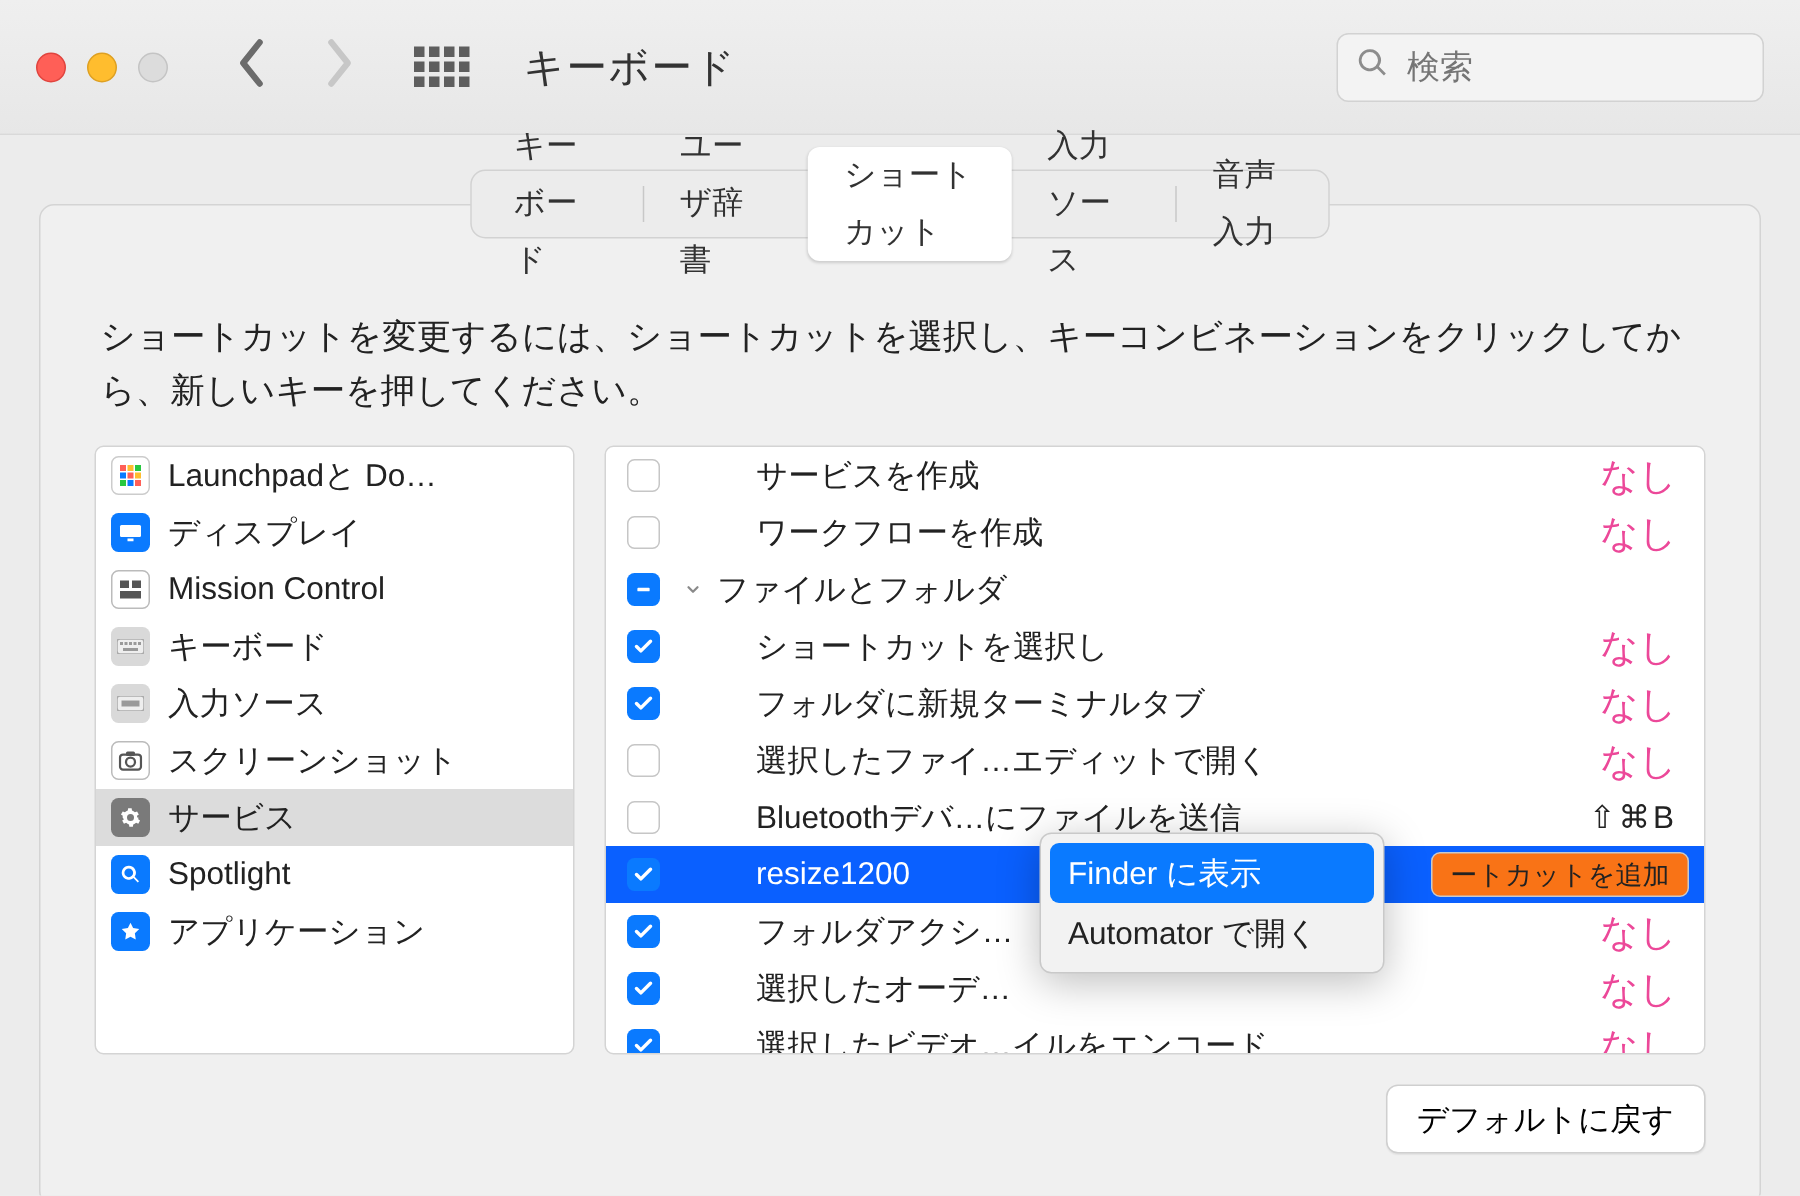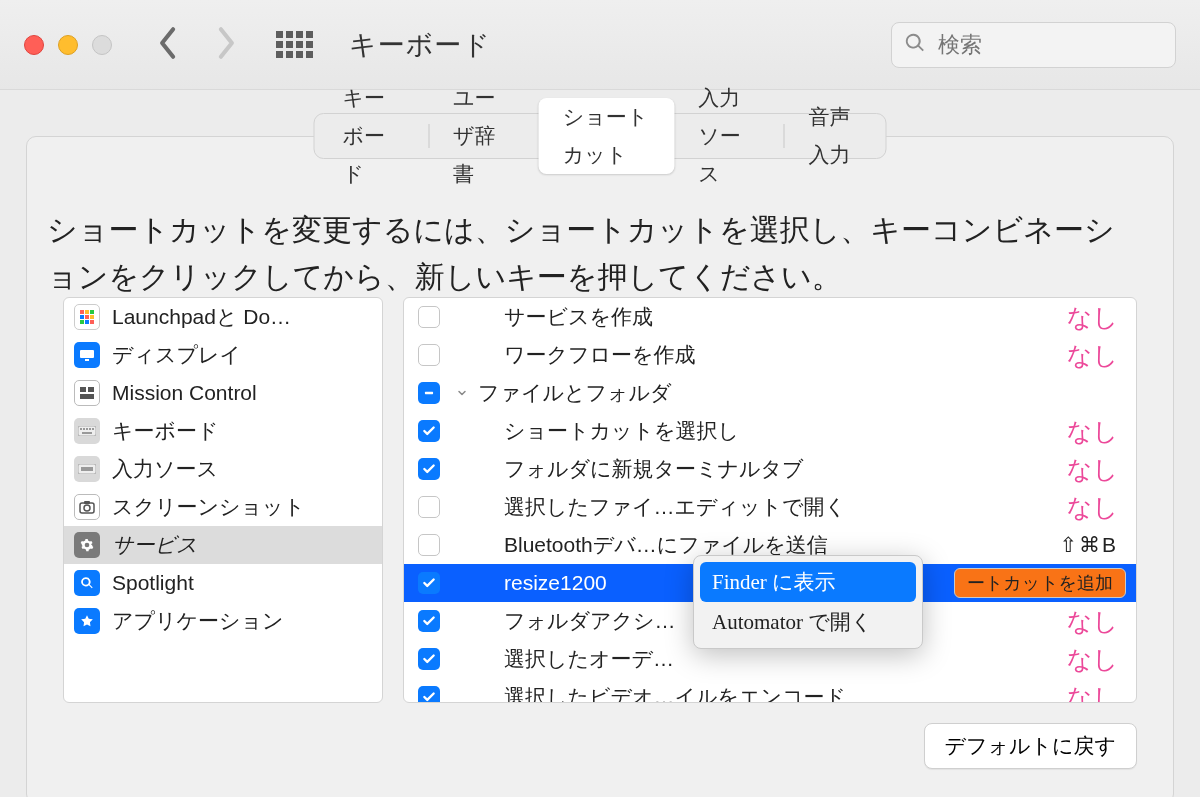--- a/index.html
+++ b/index.html
@@ -76,22 +76,22 @@
     background: #fff;
     border-radius: 8px;
     box-shadow: 0 1px 2px rgba(0,0,0,.15);
   }
   .tab-sep {
     width: 1px; height: 24px; background: #c8c8c8;
   }
 
   .instructions {
     position: absolute;
-    top: 70px; left: 20px; right: 36px;
-    font-size: 30px;
+    top: 70px; left: 40px; right: 36px;
+    font-size: 23px;
     line-height: 1.55;
   }
 
   
   .columns {
     position: absolute;
     top: 160px; left: 36px; right: 36px; bottom: 100px;
     display: flex; gap: 20px;
   }
   .category-list,
@@ -104,21 +104,21 @@
   .category-list { width: 320px; }
   .shortcut-list { flex: 1; position: relative; }
 
   
   .cat-row {
     display: flex; align-items: center;
     height: 38px;
     padding: 0 10px;
     font-size: 21px;
   }
-  .cat-row.selected { background: #dcdcdc; font-style: italic; }
+  .cat-row.selected { background: #dcdcdc; }
   .cat-icon {
     width: 26px; height: 26px; margin-right: 12px;
     display: inline-flex; align-items: center; justify-content: center;
     border-radius: 5px;
     font-size: 15px; color: #fff;
   }
 
   
   .sc-row {
     display: flex; align-items: center;
@@ -168,21 +168,20 @@
   .context-menu {
     position: absolute;
     left: 666px; top: 418px;
     width: 230px;
     background: #f2f2f2;
     border: 1px solid #c9c9c9;
     border-radius: 8px;
     box-shadow: 0 6px 28px rgba(0,0,0,.25);
     padding: 6px;
     z-index: 50;
-    font-family: Liberation Serif, serif;
   }
   .cm-item {
     font-size: 21px;
     padding: 6px 12px;
     border-radius: 6px;
   }
   .cm-item.hover {
     background: #0a7aff;
     color: #fff;
   }

